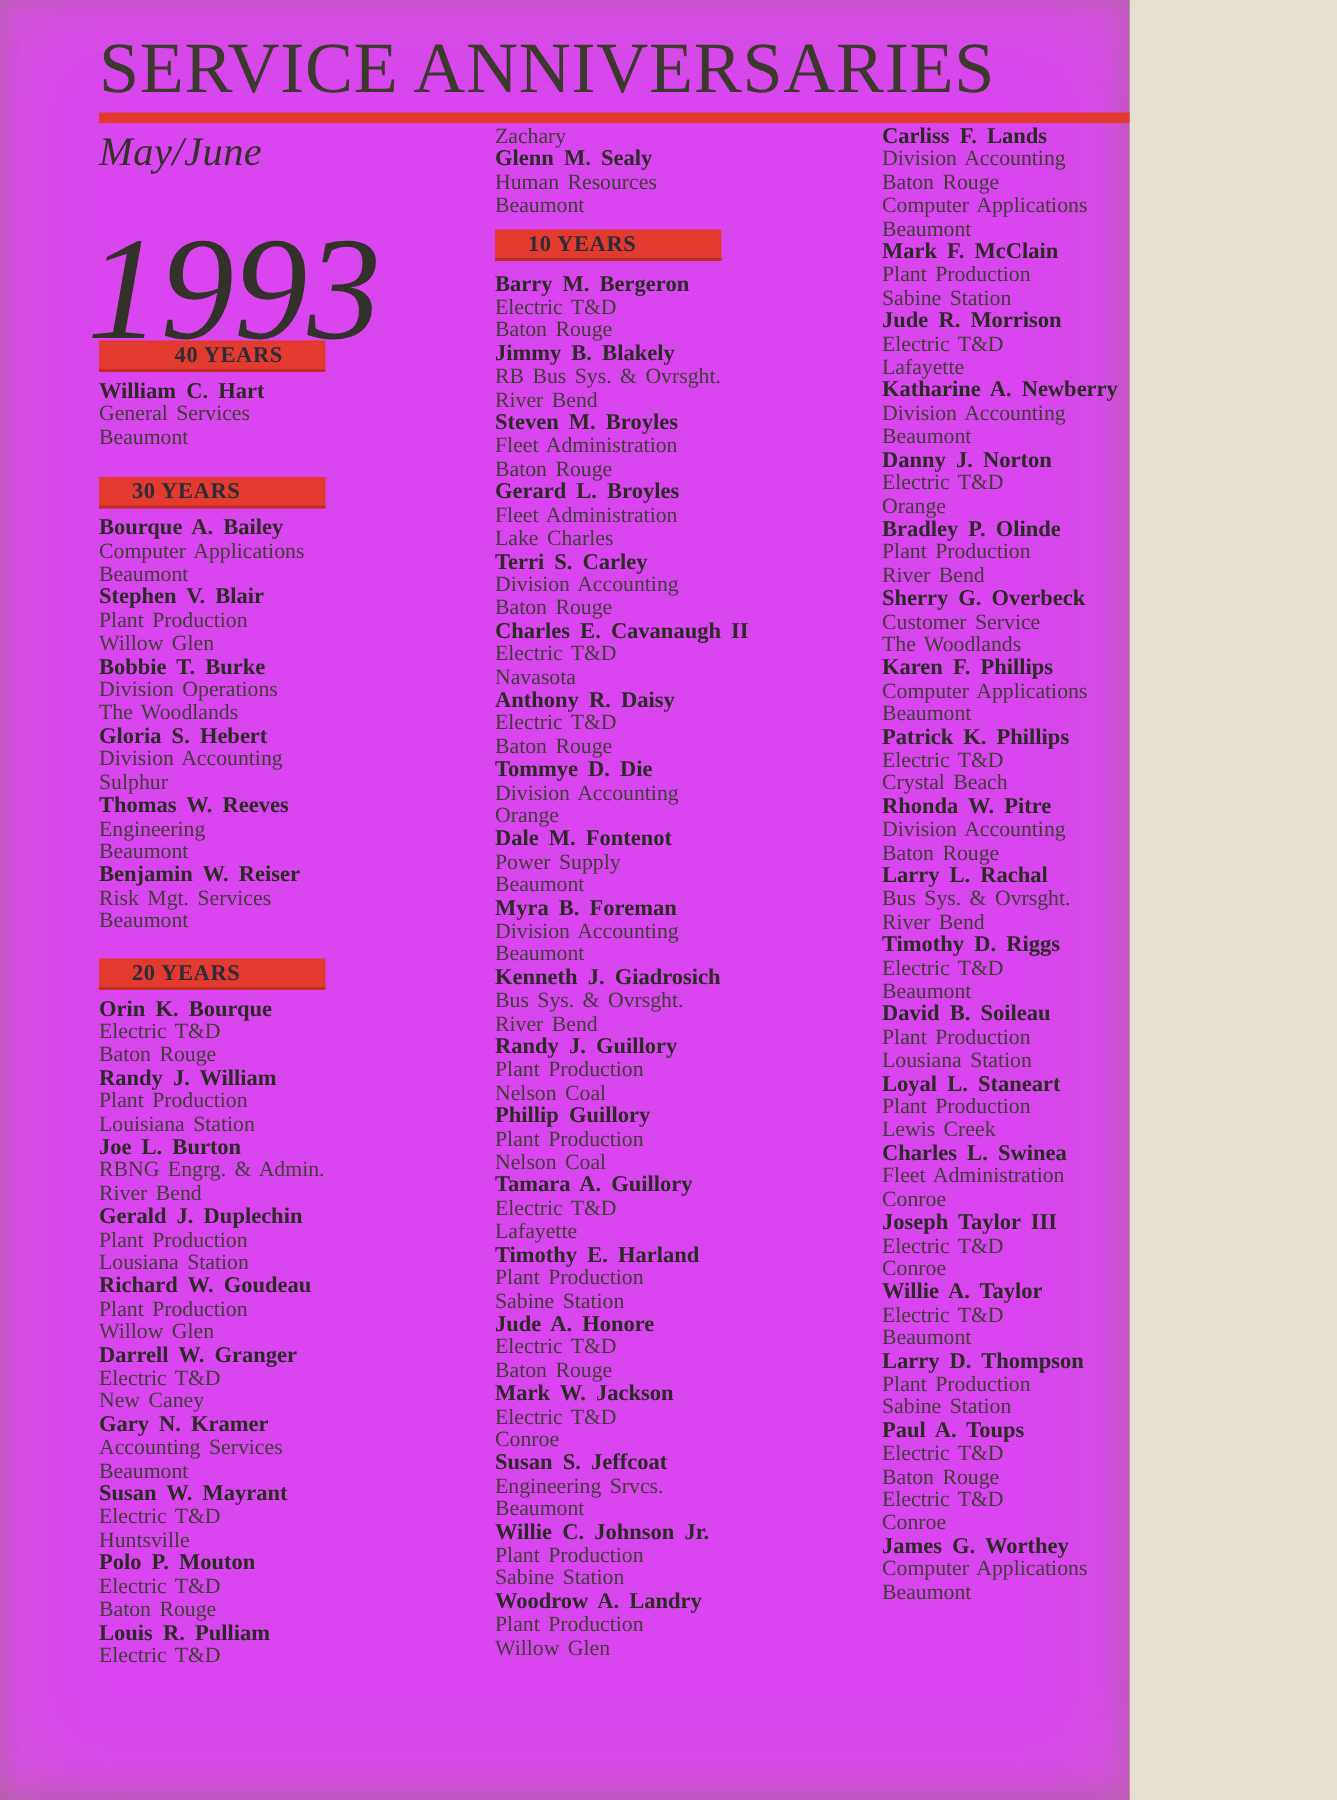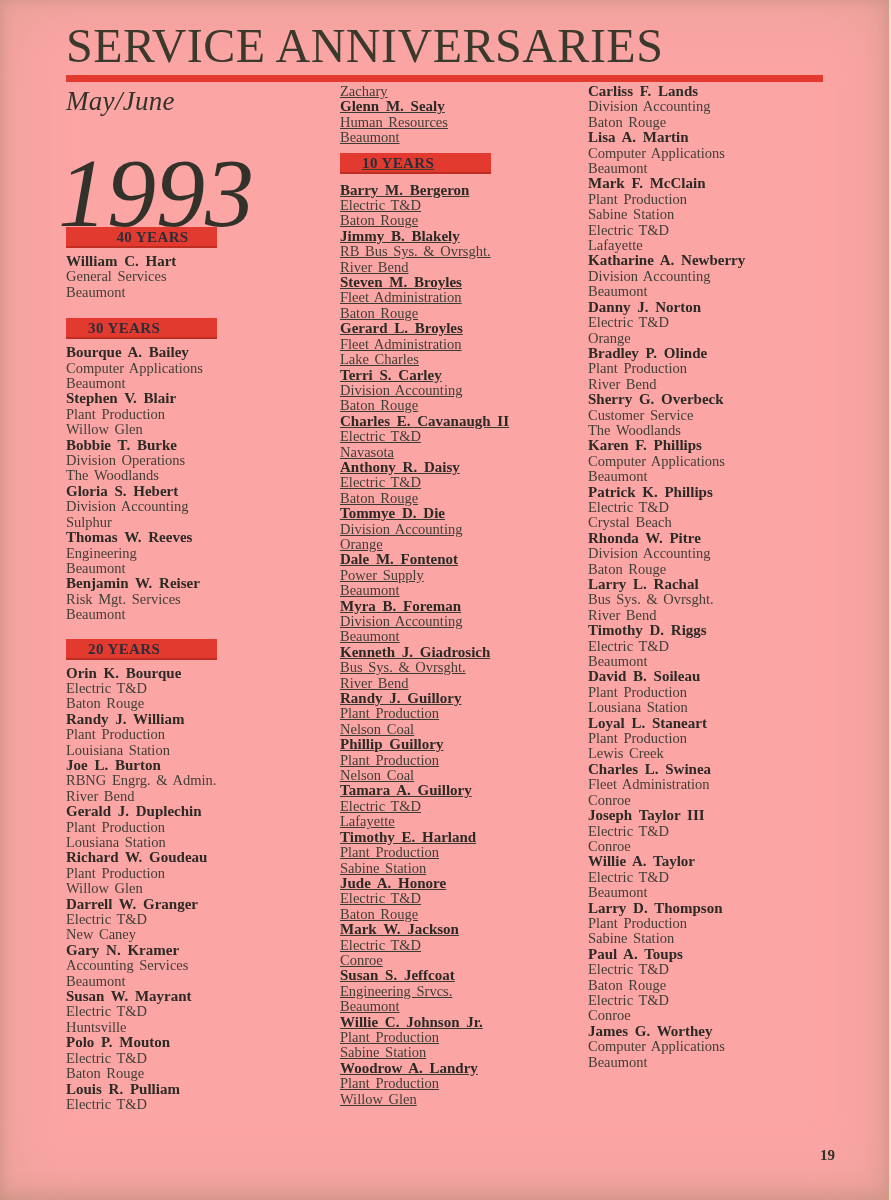--- a/index.html
+++ b/index.html
@@ -2,22 +2,22 @@
 <html><head>
 <meta charset="utf-8">
 <style>
   * { margin:0; padding:0; box-sizing:border-box; }
   html,body { width:891px; height:1200px; }
   body {
     font-family:"Liberation Serif","DejaVu Serif",serif;
     background:#e6dfcd;
   }
   .page {
-    position:relative; width:889px; height:1200px;
-    background:#fca5a5;
+    position:relative; width:753px; height:1200px;
+    background:#d946ef;
     overflow:hidden;
     box-shadow: inset 0 0 70px rgba(168,150,110,0.30),
                 inset -4px -8px 18px rgba(125,108,78,0.22),
                 inset 3px 3px 10px rgba(125,108,78,0.15);
   }
   .title {
     position:absolute; left:66px; top:18px;
     font-size:48px; letter-spacing:0.5px;
     color:#3a392b; white-space:nowrap;
   }
@@ -31,21 +31,21 @@
     color:#33322a; letter-spacing:0.3px;
   }
   .year {
     position:absolute; left:58px; top:118px;
     font-size:98px; font-style:italic; line-height:1;
     color:#33322a;
     margin-top:26px;
   }
   .col { position:absolute; font-size:14.5px; color:#3c3b33; }
   .col-1 { left:66px;  top:227px; width:256px; }
-  .col-2 { left:340px; top:84px;  width:258px;text-decoration:underline; }
+  .col-2 { left:330px; top:84px;  width:258px; }
   .col-3 { left:588px; top:84px;  width:280px; }
   .banner {
     width:151px; height:21px; line-height:21px;
     padding-left:22px; margin-bottom:6px;
     font-size:15px; font-weight:bold; letter-spacing:0.4px;
     color:#2d2d3a;
     border-bottom:2px solid rgba(150,30,22,0.45);
   }
   .col-2 .banner { margin-top:7px; margin-bottom:9px; }
   .gap-40-30 { height:18px; }
@@ -273,30 +273,30 @@
         <div class="line">Willow Glen</div>
       </div>
     </div>
   <div class="col col-3">
       <div class="entry">
         <div class="name">Carliss F. Lands</div>
         <div class="line">Division Accounting</div>
         <div class="line">Baton Rouge</div>
       </div>
       <div class="entry">
-        <div class="name">Lisa A. Martin</div>
         <div class="line">Computer Applications</div>
         <div class="line">Beaumont</div>
       </div>
       <div class="entry">
         <div class="name">Mark F. McClain</div>
         <div class="line">Plant Production</div>
         <div class="line">Sabine Station</div>
       </div>
       <div class="entry">
+        <div class="name">Jude R. Morrison</div>
         <div class="line">Electric T&amp;D</div>
         <div class="line">Lafayette</div>
       </div>
       <div class="entry">
         <div class="name">Katharine A. Newberry</div>
         <div class="line">Division Accounting</div>
         <div class="line">Beaumont</div>
       </div>
       <div class="entry">
         <div class="name">Danny J. Norton</div>

